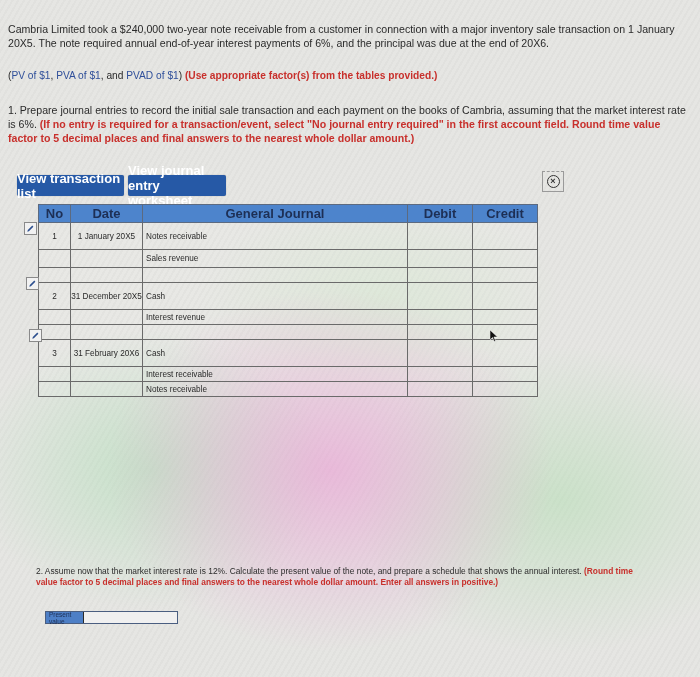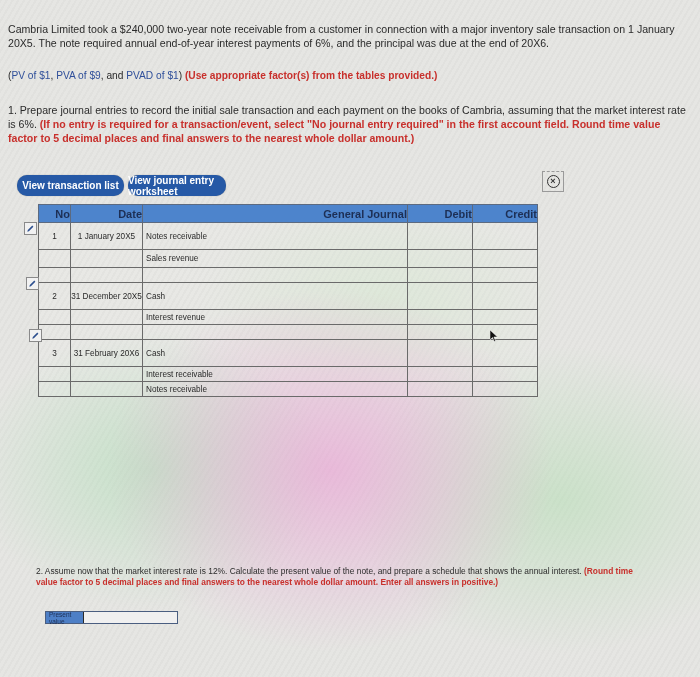--- a/index.html
+++ b/index.html
@@ -24,22 +24,22 @@
     }
     .p1 { top: 22px; }
     .p2 { top: 69px; font-size: 10.2px; }
     .p3 { top: 103px; }
     .link { color: #2f4f9a; }
     .red { color: #c8302c; font-weight: bold; }
     .bold { font-weight: bold; }
 
     .btn {
       position: absolute; top: 175px; height: 21px;
-      background: #2659a6; color: #fff; border-radius: 10px;
-      font-size: 10px; font-weight: bold;
+      background: #2659a6; color: #fff; border-radius: 2px;
+      font-size: 13px; font-weight: bold;
       display: flex; align-items: center; justify-content: center;
       box-shadow: 0 0 1px rgba(0,0,0,0.4);
     }
     .btn1 { left: 17px; width: 107px; }
     .btn2 { left: 128px; width: 98px; }
 
     .close-box {
       position: absolute; left: 542px; top: 171px; width: 22px; height: 21px;
       border: 1px solid #9a9a9a; border-top-style: dashed;
       display: flex; align-items: center; justify-content: center;
@@ -50,22 +50,22 @@
       font-size: 9px; line-height: 9px; color: #333; font-weight: bold;
     }
 
     .journal {
       position: absolute; left: 38px; top: 204px;
       border-collapse: collapse;
       font-size: 8.2px;
     }
     .journal th {
       background: #4d84cc; color: #1d2f55; font-weight: bold;
-      height: 18px; border: 1px solid #5c6a80; text-align: right;
-      font-size: 11px;
+      height: 18px; border: 1px solid #5c6a80; text-align: center;
+      font-size: 13px;
     }
     .journal td {
       border: 1px solid #6a6a6a; height: 18px; vertical-align: middle;
       background: rgba(255,255,255,0.08);
     }
     .journal td.no, .journal td.date { text-align: center; }
     .journal td.acct { padding-left: 3px; }
     .journal tr.r-tall td { height: 27px; }
     .journal tr.r-short td { height: 15px; }
     .journal tr.r-blank td { height: 15px; }
@@ -91,21 +91,21 @@
       flex: 1; border: none; border-left: 1px solid #2a2a2a;
       background: #f0f0f0; font-size: 7px; padding-left: 2px;
     }
   </style>
 </head>
 <body>
 
 <div class="para p1">Cambria Limited took a $240,000 two-year note receivable from a customer in connection with a major inventory sale transaction on 1 January 20X5. The note required annual end-of-year interest payments of 6%, and the principal was due at the end of 20X6.</div>
 
 <div class="para p2">
-  <span>(</span><a class="link">PV of $1</a><span>, </span><a class="link">PVA of $9</a><span>, and </span><a class="link">PVAD of $1</a><span>)</span><span class="red"> (Use appropriate factor(s) from the tables provided.)</span>
+  <span>(</span><a class="link">PV of $1</a><span>, </span><a class="link">PVA of $1</a><span>, and </span><a class="link">PVAD of $1</a><span>)</span><span class="red"> (Use appropriate factor(s) from the tables provided.)</span>
 </div>
 
 <div class="para p3">
   <div><span>1. Prepare journal entries to record the initial sale transaction and each payment on the books of Cambria, assuming that the market interest rate is 6%.</span><span class="red"> (If no entry is required for a transaction/event, select "No journal entry required" in the first account field. Round time value factor to 5 decimal places and final answers to the nearest whole dollar amount.)</span></div>
 </div>
 
 <div class="btn btn1">View transaction list</div>
 <div class="btn btn2">View journal entry worksheet</div>
 
 <div class="close-box">

